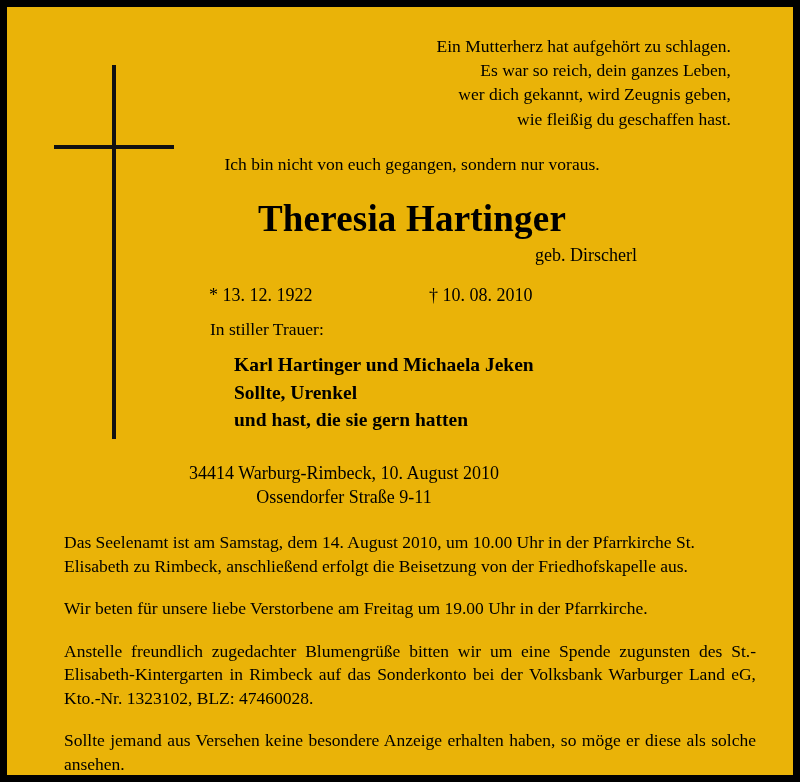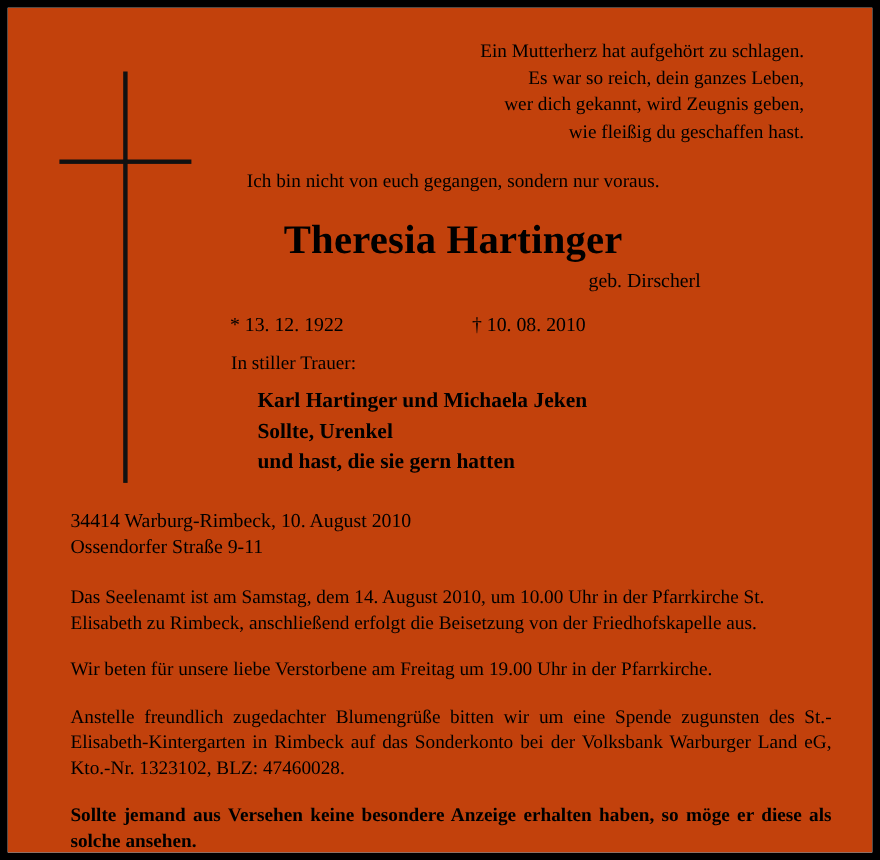--- a/index.html
+++ b/index.html
@@ -18,21 +18,21 @@
     height: 782px;
     box-sizing: border-box;
     background: #ffffff;
     border: 7px solid #000000;
     overflow: hidden;
   }
   .inner {
     position: relative;
     width: 100%;
     height: 100%;
-    background: #c2410c;
+    background: #eab308;
   }
 
   
   .cross {
     position: absolute;
     left: 43px;
     top: 58px;
     width: 130px;
     height: 380px;
     pointer-events: none;
@@ -124,41 +124,41 @@
   .mourn-list div { white-space: nowrap; margin-left: 24px; }
 
   
   .address {
     position: absolute;
     left: 57px;
     top: 455px;
     width: 560px;
     font-size: 18px;
     line-height: 23.5px;
-    text-align: left;
+    text-align: center;
   }
 
   
   .details {
     position: absolute;
     left: 57px;
     top: 524px;
     width: 692px;
     text-align: left;
   }
   .details p {
     margin: 0 0 19px 0;
     font-size: 17.5px;
     line-height: 23.5px;
   }
   .details p.justify {
     text-align: justify;
     text-justify: inter-word;
   }
-  .details p:last-child { margin-bottom: 0; font-weight: bold; }
+  .details p:last-child { margin-bottom: 0; }
 </style>
 </head>
 <body>
 
 <div id="notice">
   <div class="inner">
 
     <div class="cross">
       <div class="cross-stem"></div>
       <div class="cross-bar"></div>

